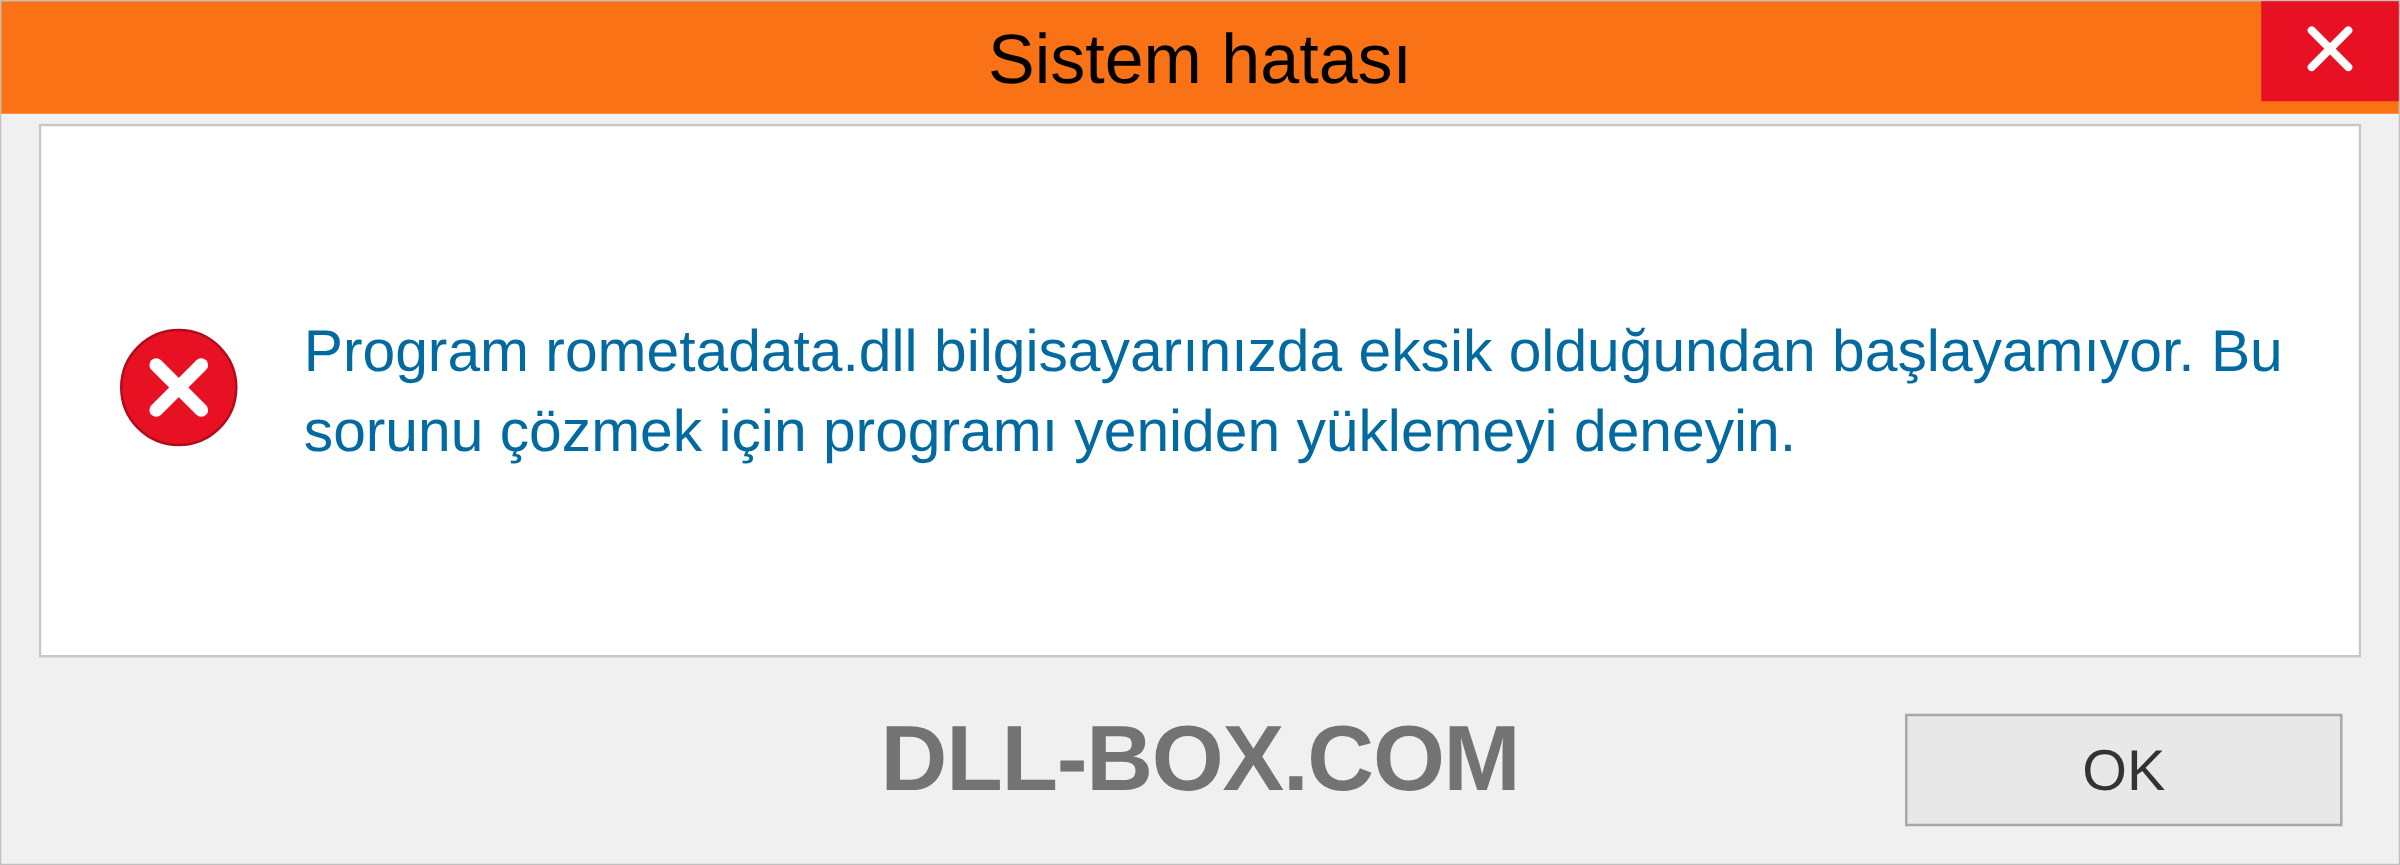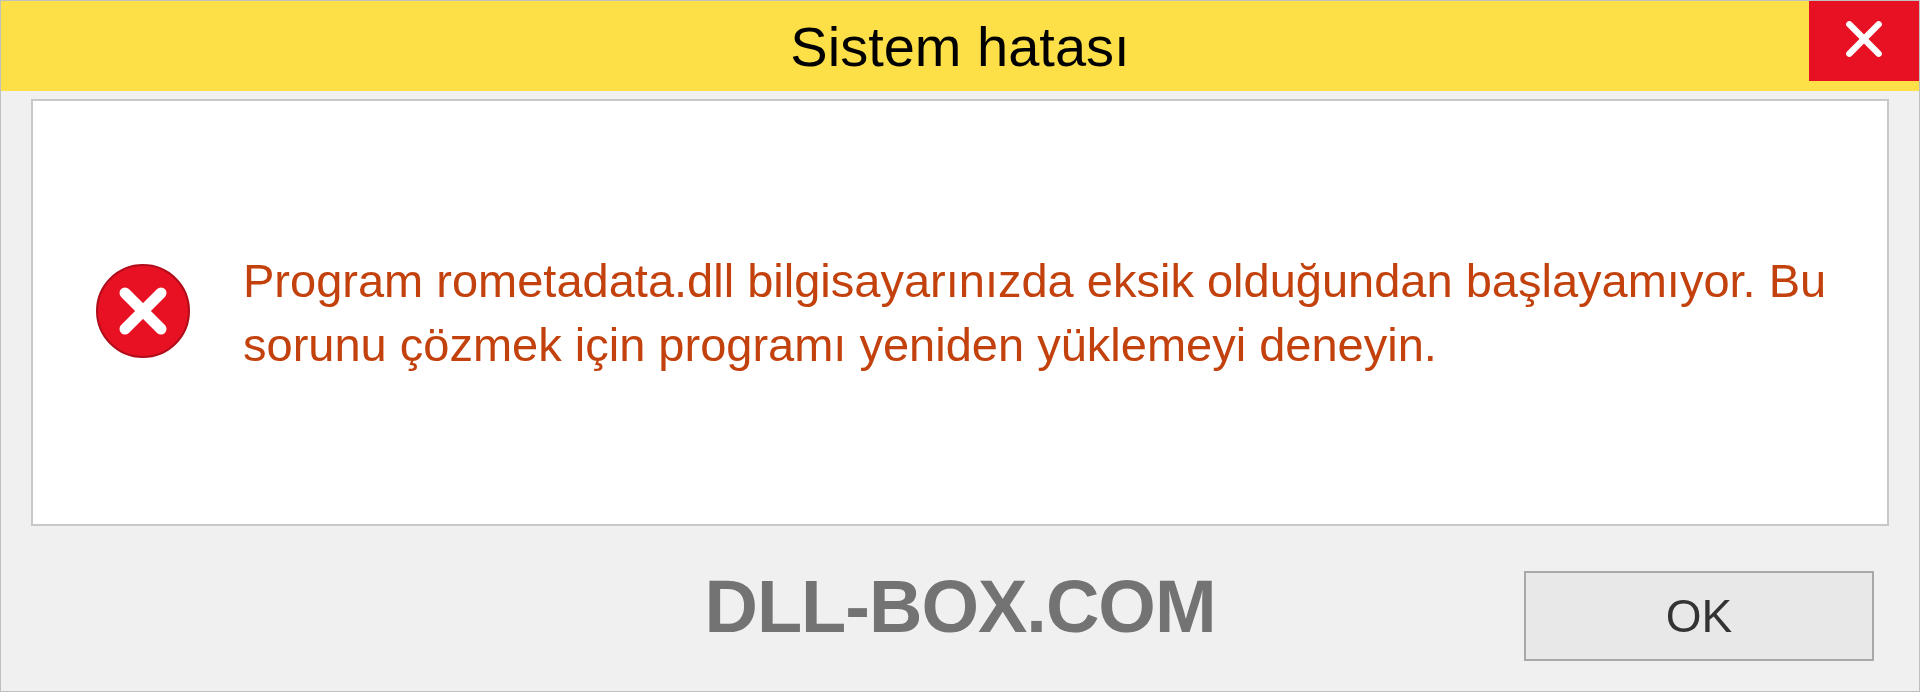--- a/index.html
+++ b/index.html
@@ -22,21 +22,21 @@
       position: relative;
       display: flex;
       flex-direction: column;
     }
     .titlebar {
       height: 90px;
       display: flex;
       align-items: center;
       justify-content: center;
       position: relative;
-      background: #fde047;
+      background: #f97316;
     }
     .title-text {
       font-size: 56px;
       font-weight: 400;
       color: #000;
     }
     .close-btn {
       position: absolute;
       right: 0;
       top: 0;
@@ -65,21 +65,21 @@
       flex-shrink: 0;
       margin-right: 50px;
     }
     .error-icon-wrap svg {
       width: 100px;
       height: 100px;
     }
     .message-text {
       font-size: 47px;
       line-height: 1.35;
-      color: #c2410c;
+      color: #0369a1;
       font-weight: 400;
     }
     .footer {
       height: 145px;
       display: flex;
       align-items: center;
       justify-content: flex-end;
       padding: 0 45px 25px 45px;
       position: relative;
     }

